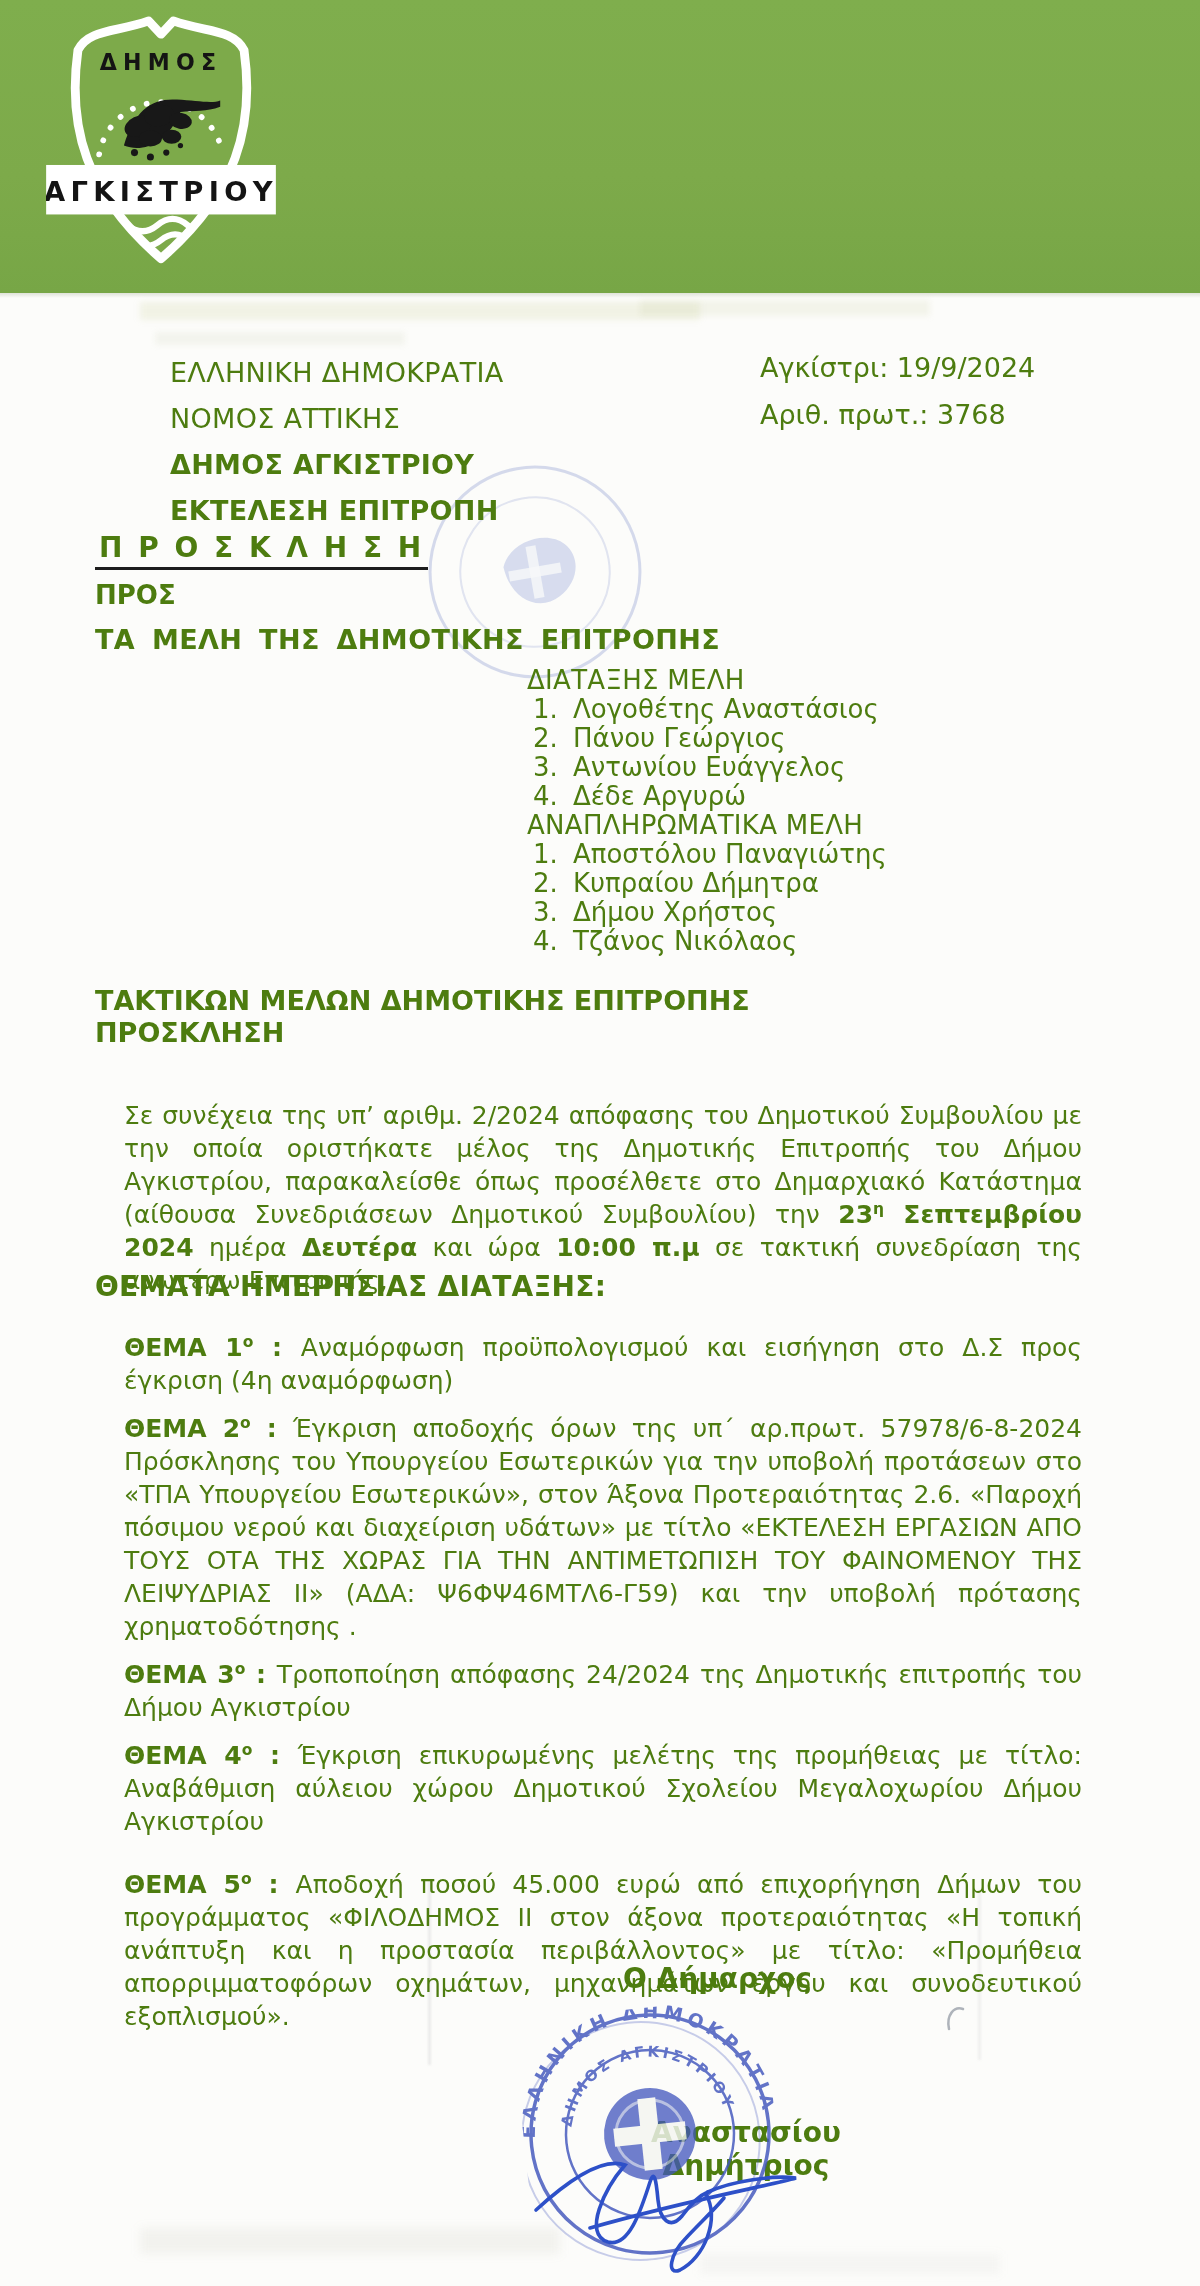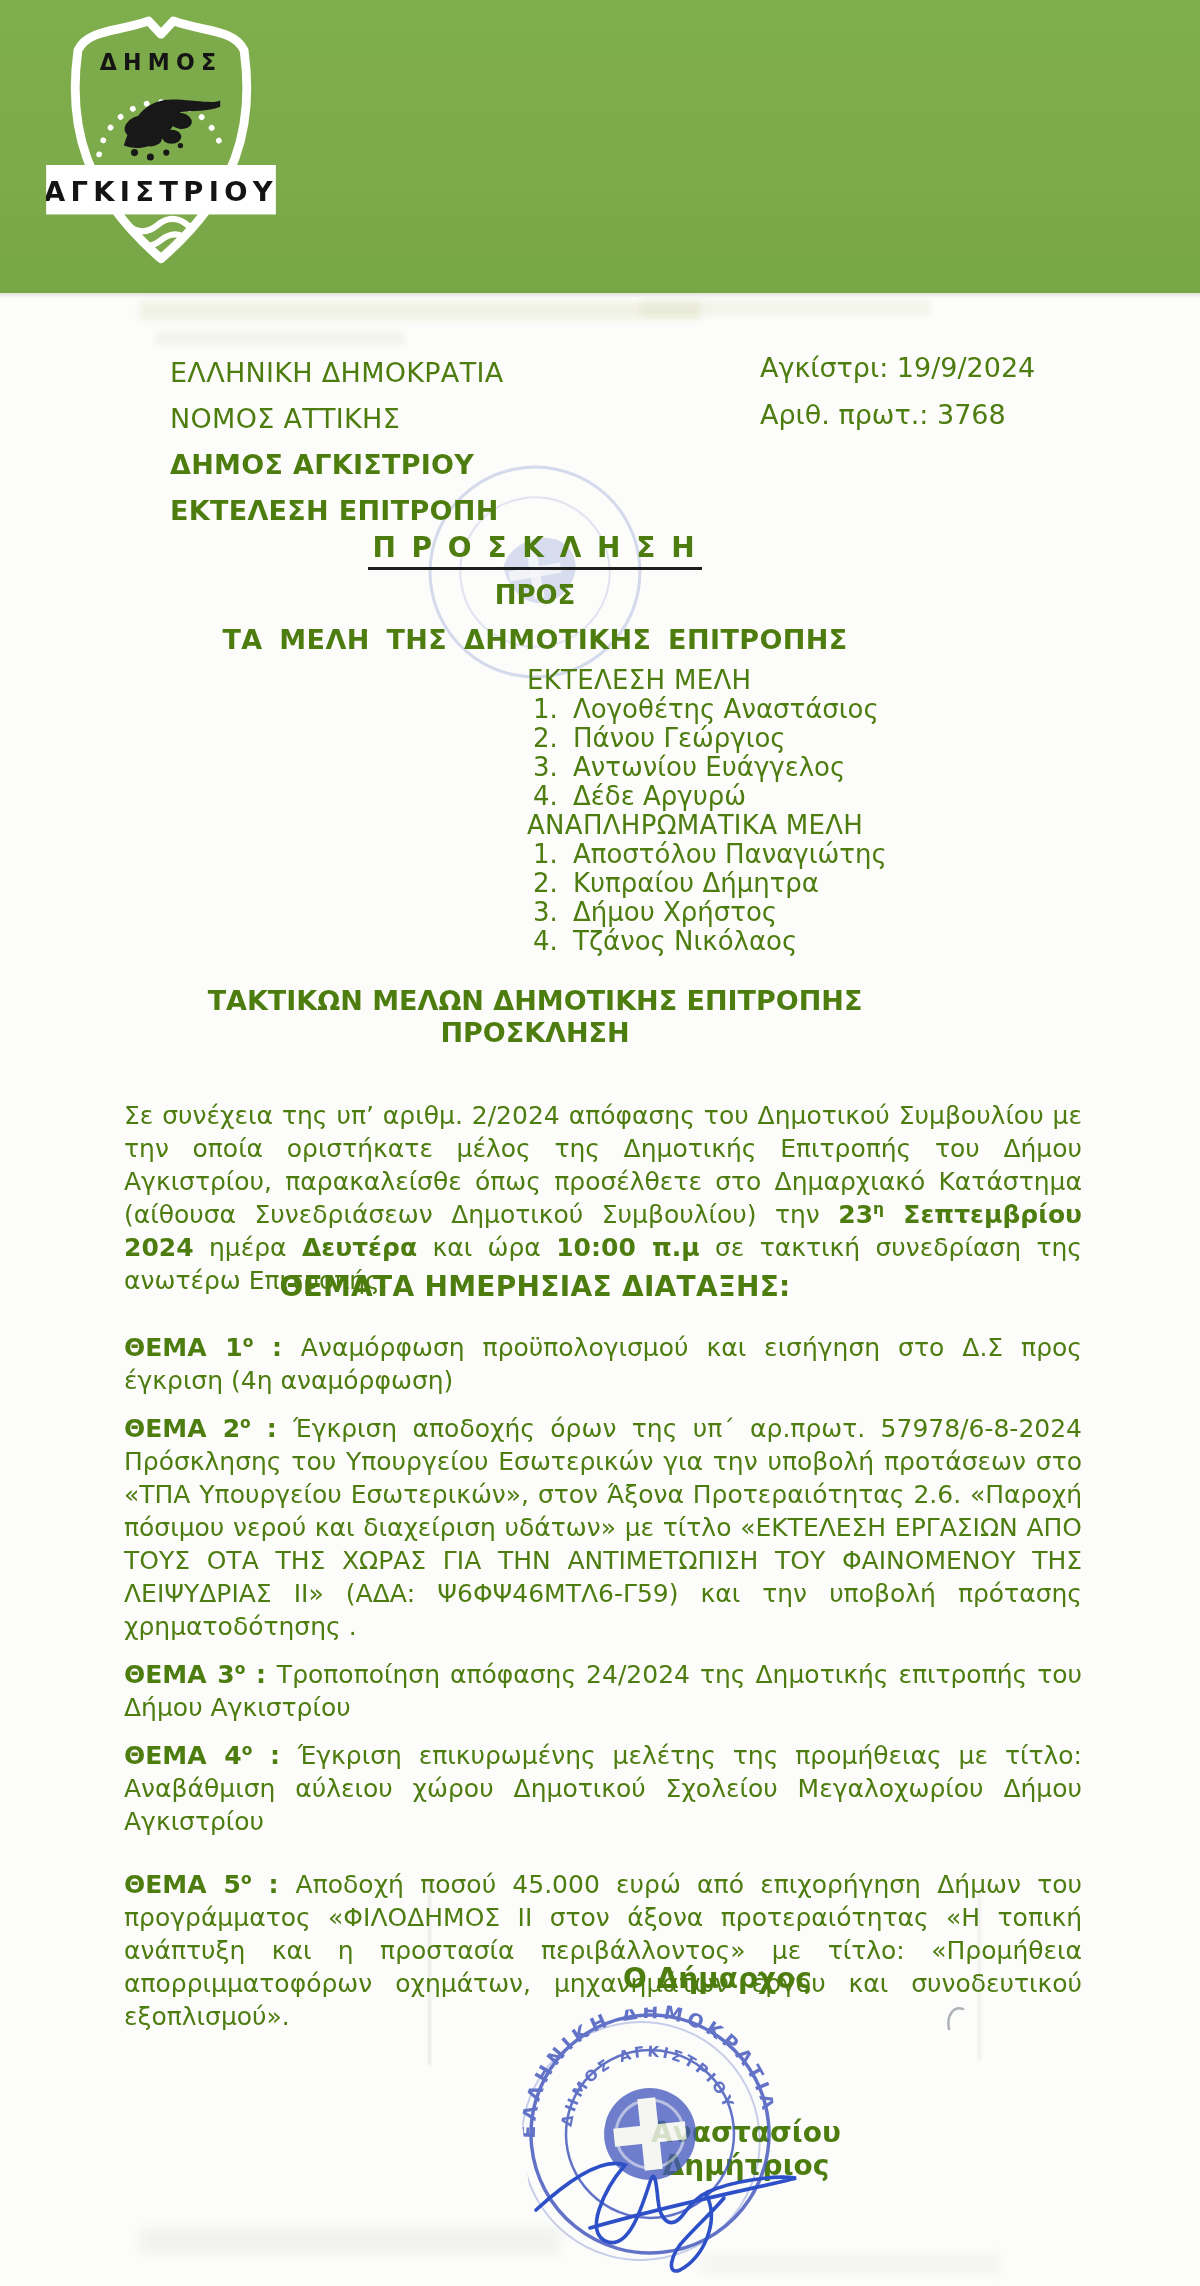--- a/index.html
+++ b/index.html
@@ -29,21 +29,21 @@
   .smudge4{left:140px;top:2228px;width:420px;height:26px;background:rgba(140,145,125,.09);filter:blur(5px);}
   .smudge5{left:700px;top:2254px;width:300px;height:20px;background:rgba(130,130,130,.06);filter:blur(5px);}
   .penmark{left:944px;top:2002px;width:22px;height:32px;}
 
   
   .hdr-left{position:absolute;left:170px;top:350px;font-size:27px;line-height:46px;letter-spacing:.3px;}
   .hdr-right{position:absolute;left:760px;top:352px;font-size:27px;line-height:32px;}
   .hdr-right .line2{margin-top:15px;}
 
   
-  .ccol{position:absolute;left:95px;width:880px;text-align:center;}
+  .ccol{position:absolute;left:95px;width:880px;}
   .inv-title-wrap{top:531px;}
   .inv-title{display:inline-block;font-weight:bold;font-size:28px;letter-spacing:3px;
     border-bottom:3px solid #1d1d1d;padding:0 4px 3px 4px;}
   .inv-to{top:580px;font-weight:bold;font-size:26px;}
   .inv-recipients{top:624px;font-weight:bold;font-size:27px;word-spacing:7px;letter-spacing:.4px;}
   .subtitle{top:985px;font-weight:bold;font-size:27px;line-height:32px;}
   .agenda-title{top:1270px;font-weight:bold;font-size:28px;letter-spacing:.3px;}
 
   
   .members{position:absolute;left:527px;top:666px;font-size:26px;line-height:29px;}
@@ -144,21 +144,21 @@
       <div class="line2">Αριθ. πρωτ.: 3768</div>
     </div>
 
     <div class="ccol inv-title-wrap">
       <span class="inv-title">Π Ρ Ο Σ Κ Λ Η Σ Η</span>
     </div>
     <div class="ccol inv-to">ΠΡΟΣ</div>
     <div class="ccol inv-recipients">ΤΑ ΜΕΛΗ ΤΗΣ ΔΗΜΟΤΙΚΗΣ ΕΠΙΤΡΟΠΗΣ</div>
 
     <div class="members">
-      <div class="list-title">ΕΚΤΕΛΕΣΗ ΜΕΛΗ</div>
+      <div class="list-title">ΔΙΑΤΑΞΗΣ ΜΕΛΗ</div>
       <div>
           <div class="member-row">
             <span class="num">1.</span>
             <span class="nm">Λογοθέτης Αναστάσιος</span>
           </div>
           <div class="member-row">
             <span class="num">2.</span>
             <span class="nm">Πάνου Γεώργιος</span>
           </div>
           <div class="member-row">

